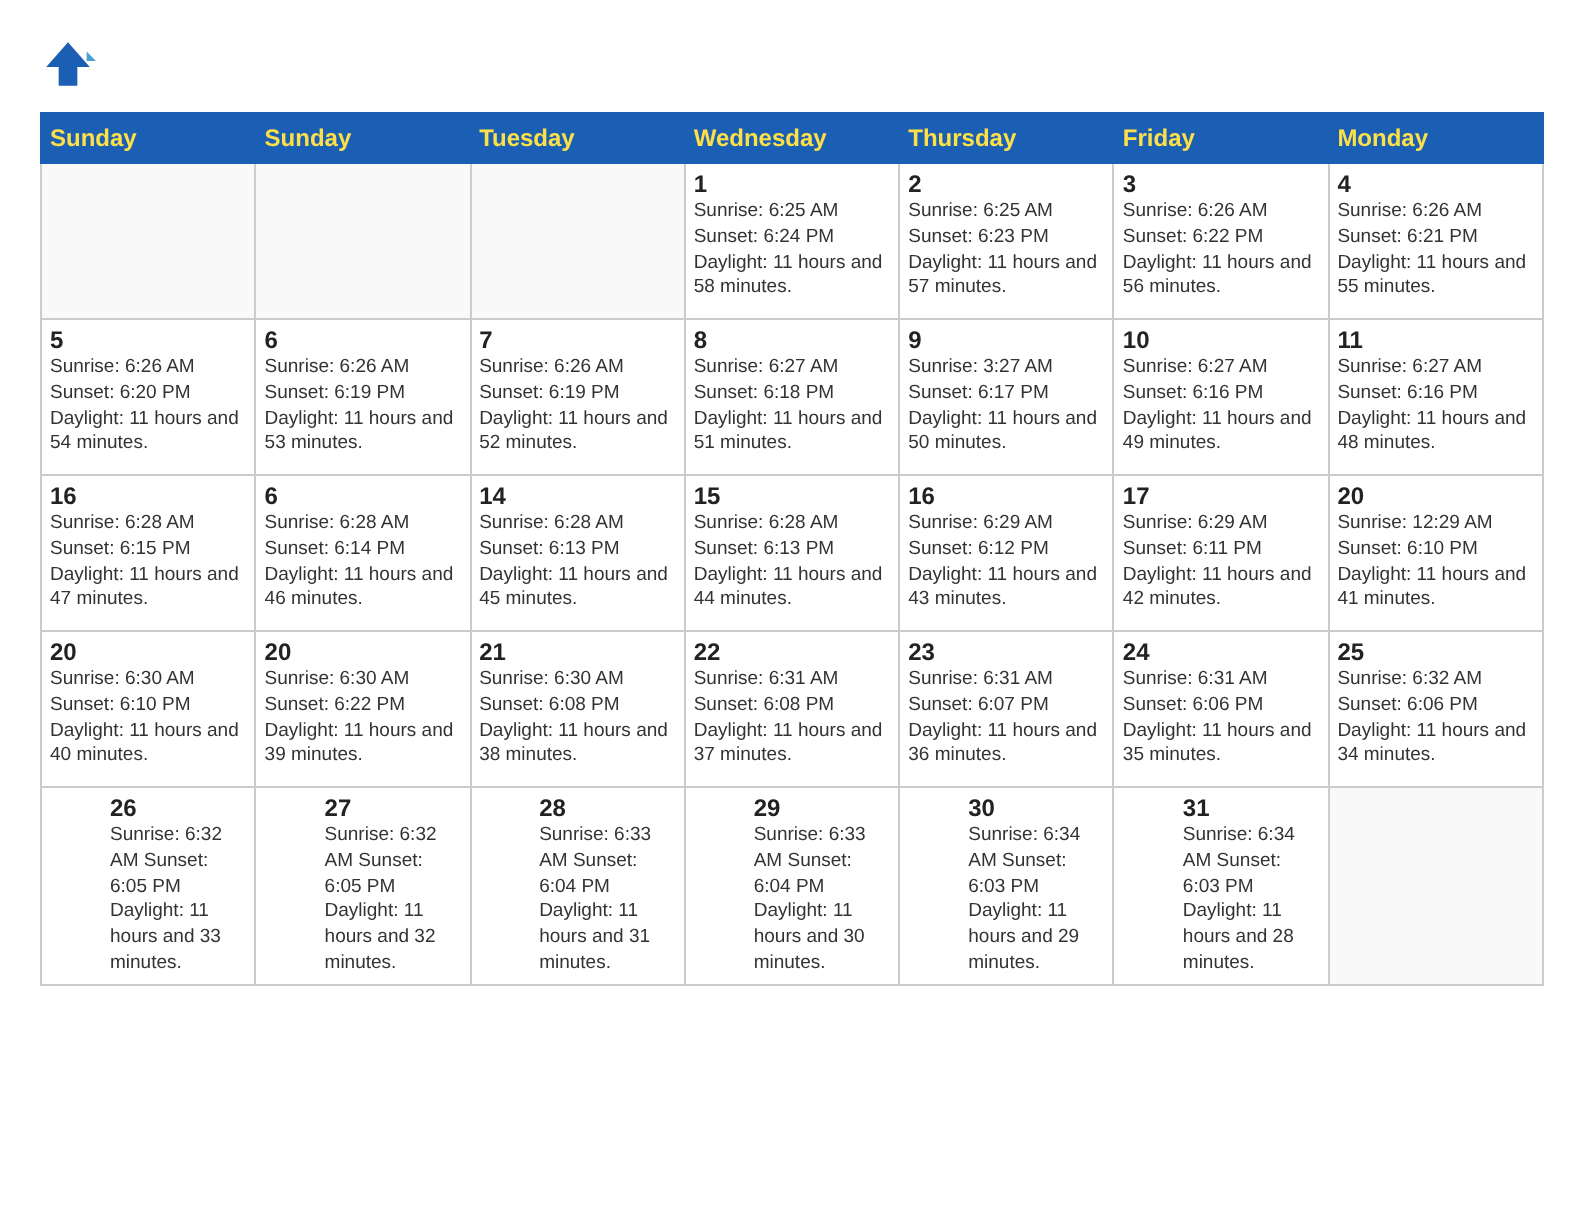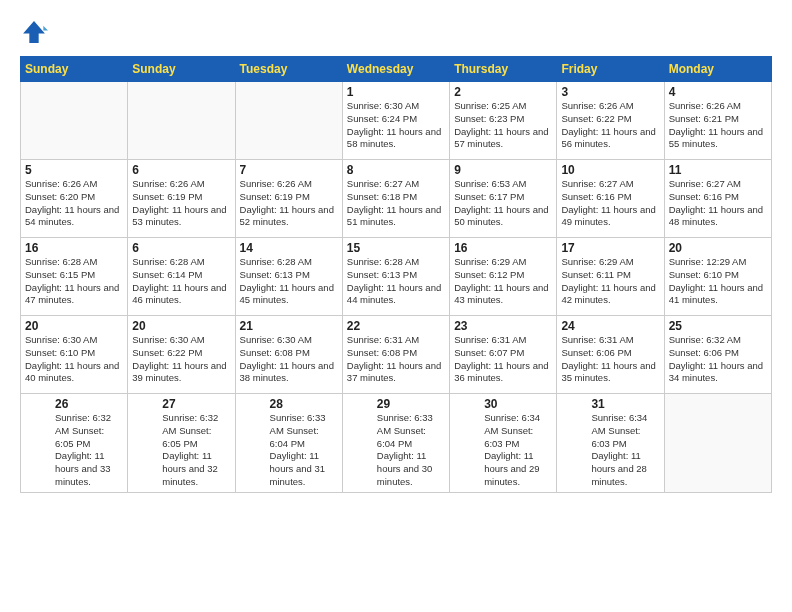--- a/index.html
+++ b/index.html
@@ -137,21 +137,21 @@
           <th>Monday</th>
         </tr>
     </thead>
     <tbody id="calendar-body">
     <tr class="week-row">
           <td class="empty"></td>
           <td class="empty"></td>
           <td class="empty"></td>
           <td>
             <span class="day-number">1</span>
-            <div class="day-info">Sunrise: 6:30 AM
+            <div class="day-info">Sunrise: 6:25 AM
 Sunset: 6:24 PM
 Daylight: 11 hours
 and 58 minutes.</div>
           </td>
           <td>
             <span class="day-number">2</span>
             <div class="day-info">Sunrise: 6:25 AM
 Sunset: 6:23 PM
 Daylight: 11 hours
 and 57 minutes.</div>
@@ -195,21 +195,21 @@
           </td>
           <td>
             <span class="day-number">8</span>
             <div class="day-info">Sunrise: 6:27 AM
 Sunset: 6:18 PM
 Daylight: 11 hours
 and 51 minutes.</div>
           </td>
           <td>
             <span class="day-number">9</span>
-            <div class="day-info">Sunrise: 6:53 AM
+            <div class="day-info">Sunrise: 3:27 AM
 Sunset: 6:17 PM
 Daylight: 11 hours
 and 50 minutes.</div>
           </td>
           <td>
             <span class="day-number">10</span>
             <div class="day-info">Sunrise: 6:27 AM
 Sunset: 6:16 PM
 Daylight: 11 hours
 and 49 minutes.</div>

